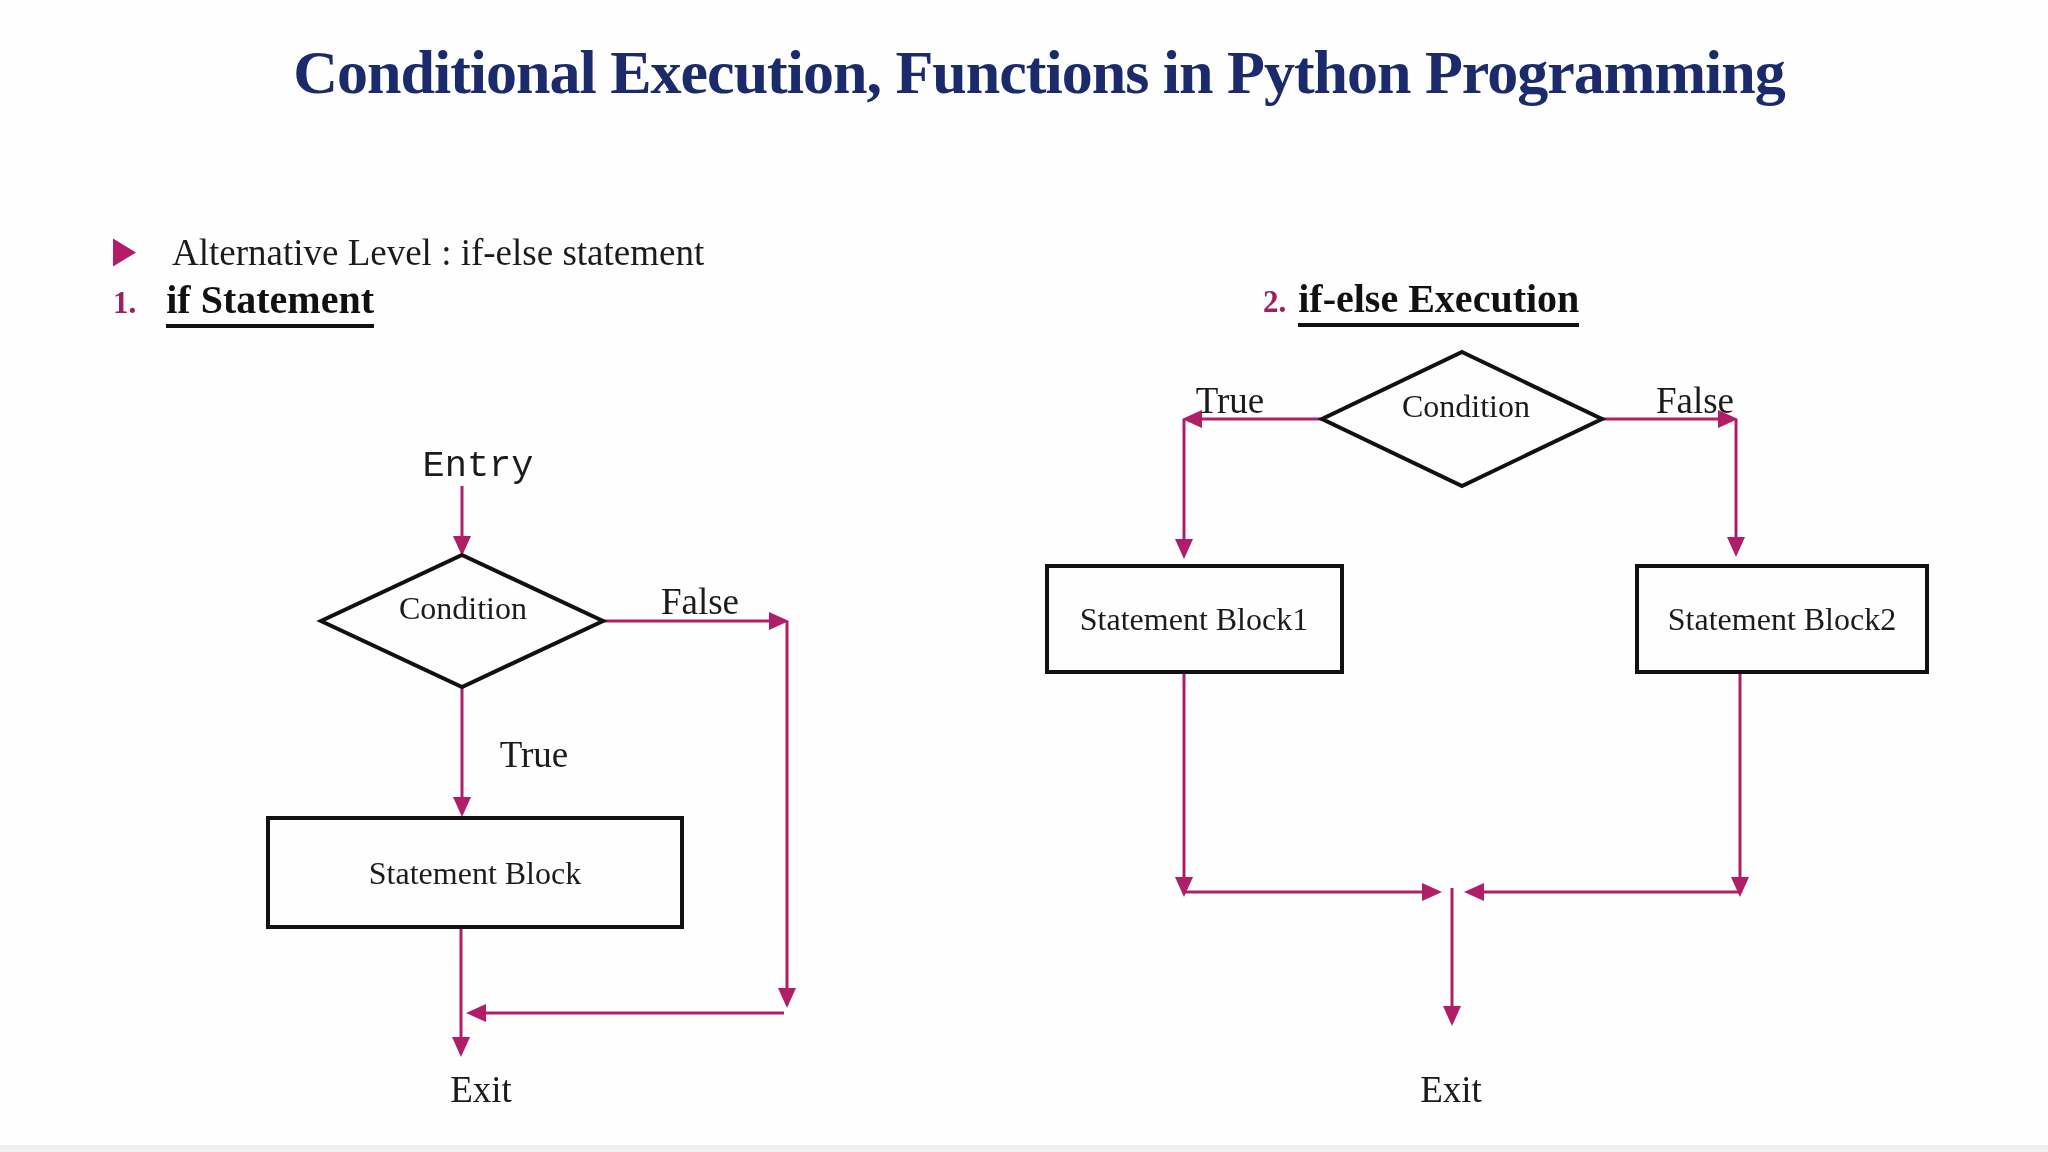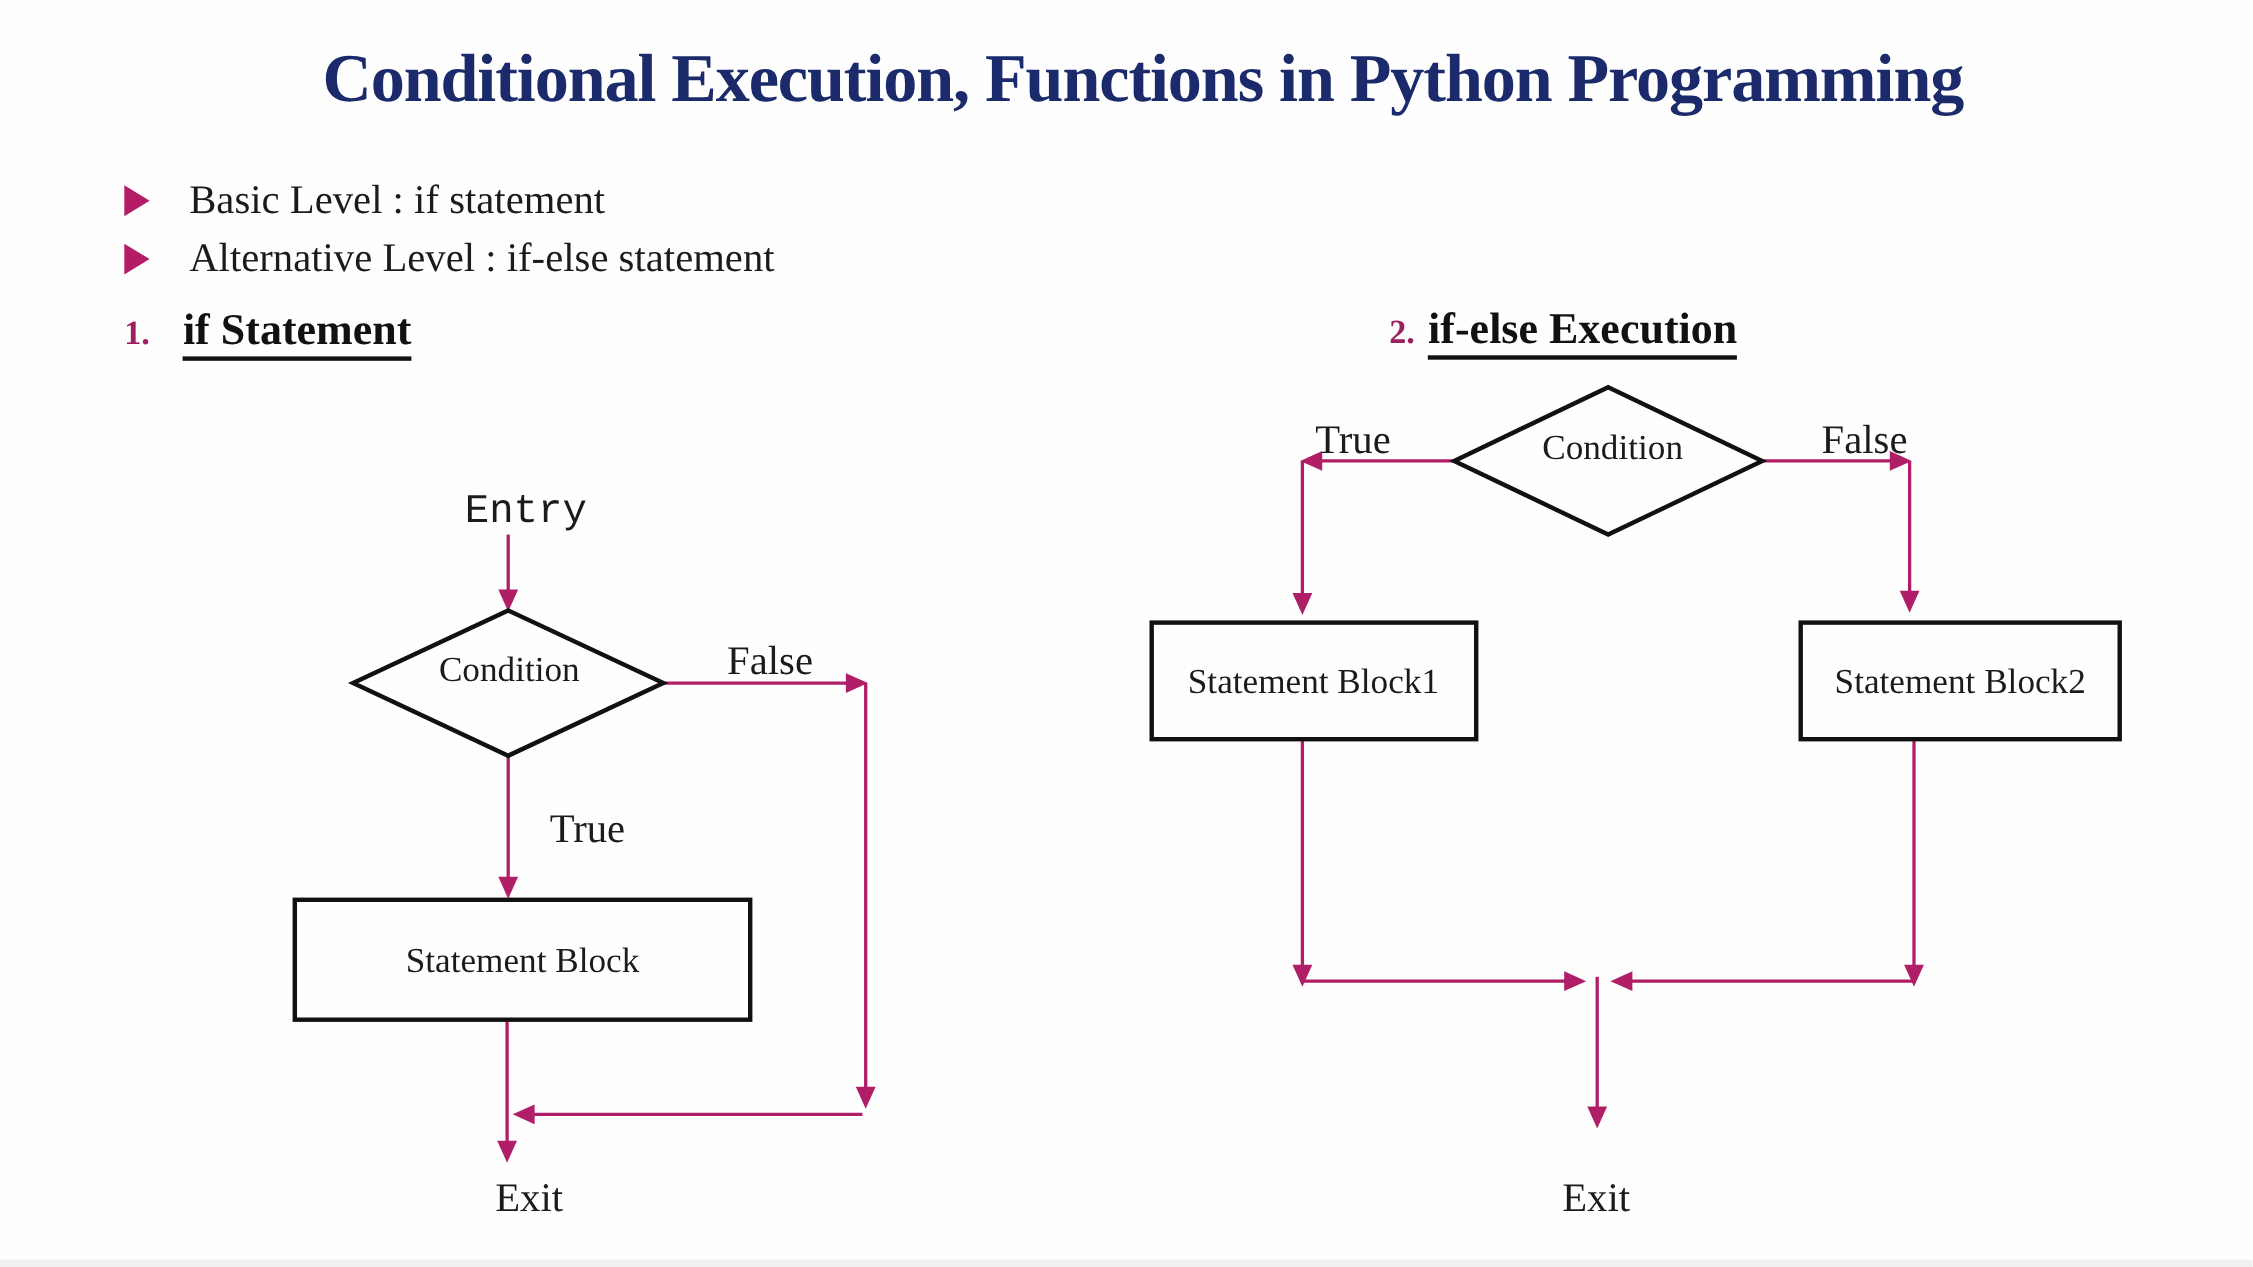--- a/index.html
+++ b/index.html
@@ -42,25 +42,21 @@
     background:#f0f0f2;
   }
 </style>
 </head>
 <body>
 
 <div class="stage">
 
   <h1 class="page-title">Conditional Execution, Functions in Python Programming</h1>
 
-  <div class="bullet-row" style="left:113px;top:182px;transform:translateY(-50%);">
-    <span class="tri-icon"></span>
-    <span class="bullet-label">Basic Level : if statement</span>
-  </div>
-  <div class="bullet-row" style="left:113px;top:235px;transform:translateY(-50%);">
+  <div class="bullet-row" style="left:113px;top:252px;transform:translateY(-50%);">
     <span class="tri-icon"></span>
     <span class="bullet-label">Alternative Level : if-else statement</span>
   </div>
 
   <div class="section-heading" style="left:113px;top:279px;">
     <span class="section-num" style="margin-right:30px;">1.</span>
     <span class="section-text">if Statement</span>
   </div>
   <div class="section-heading" style="left:1263px;top:278px;">
     <span class="section-num" style="margin-right:12px;">2.</span>

